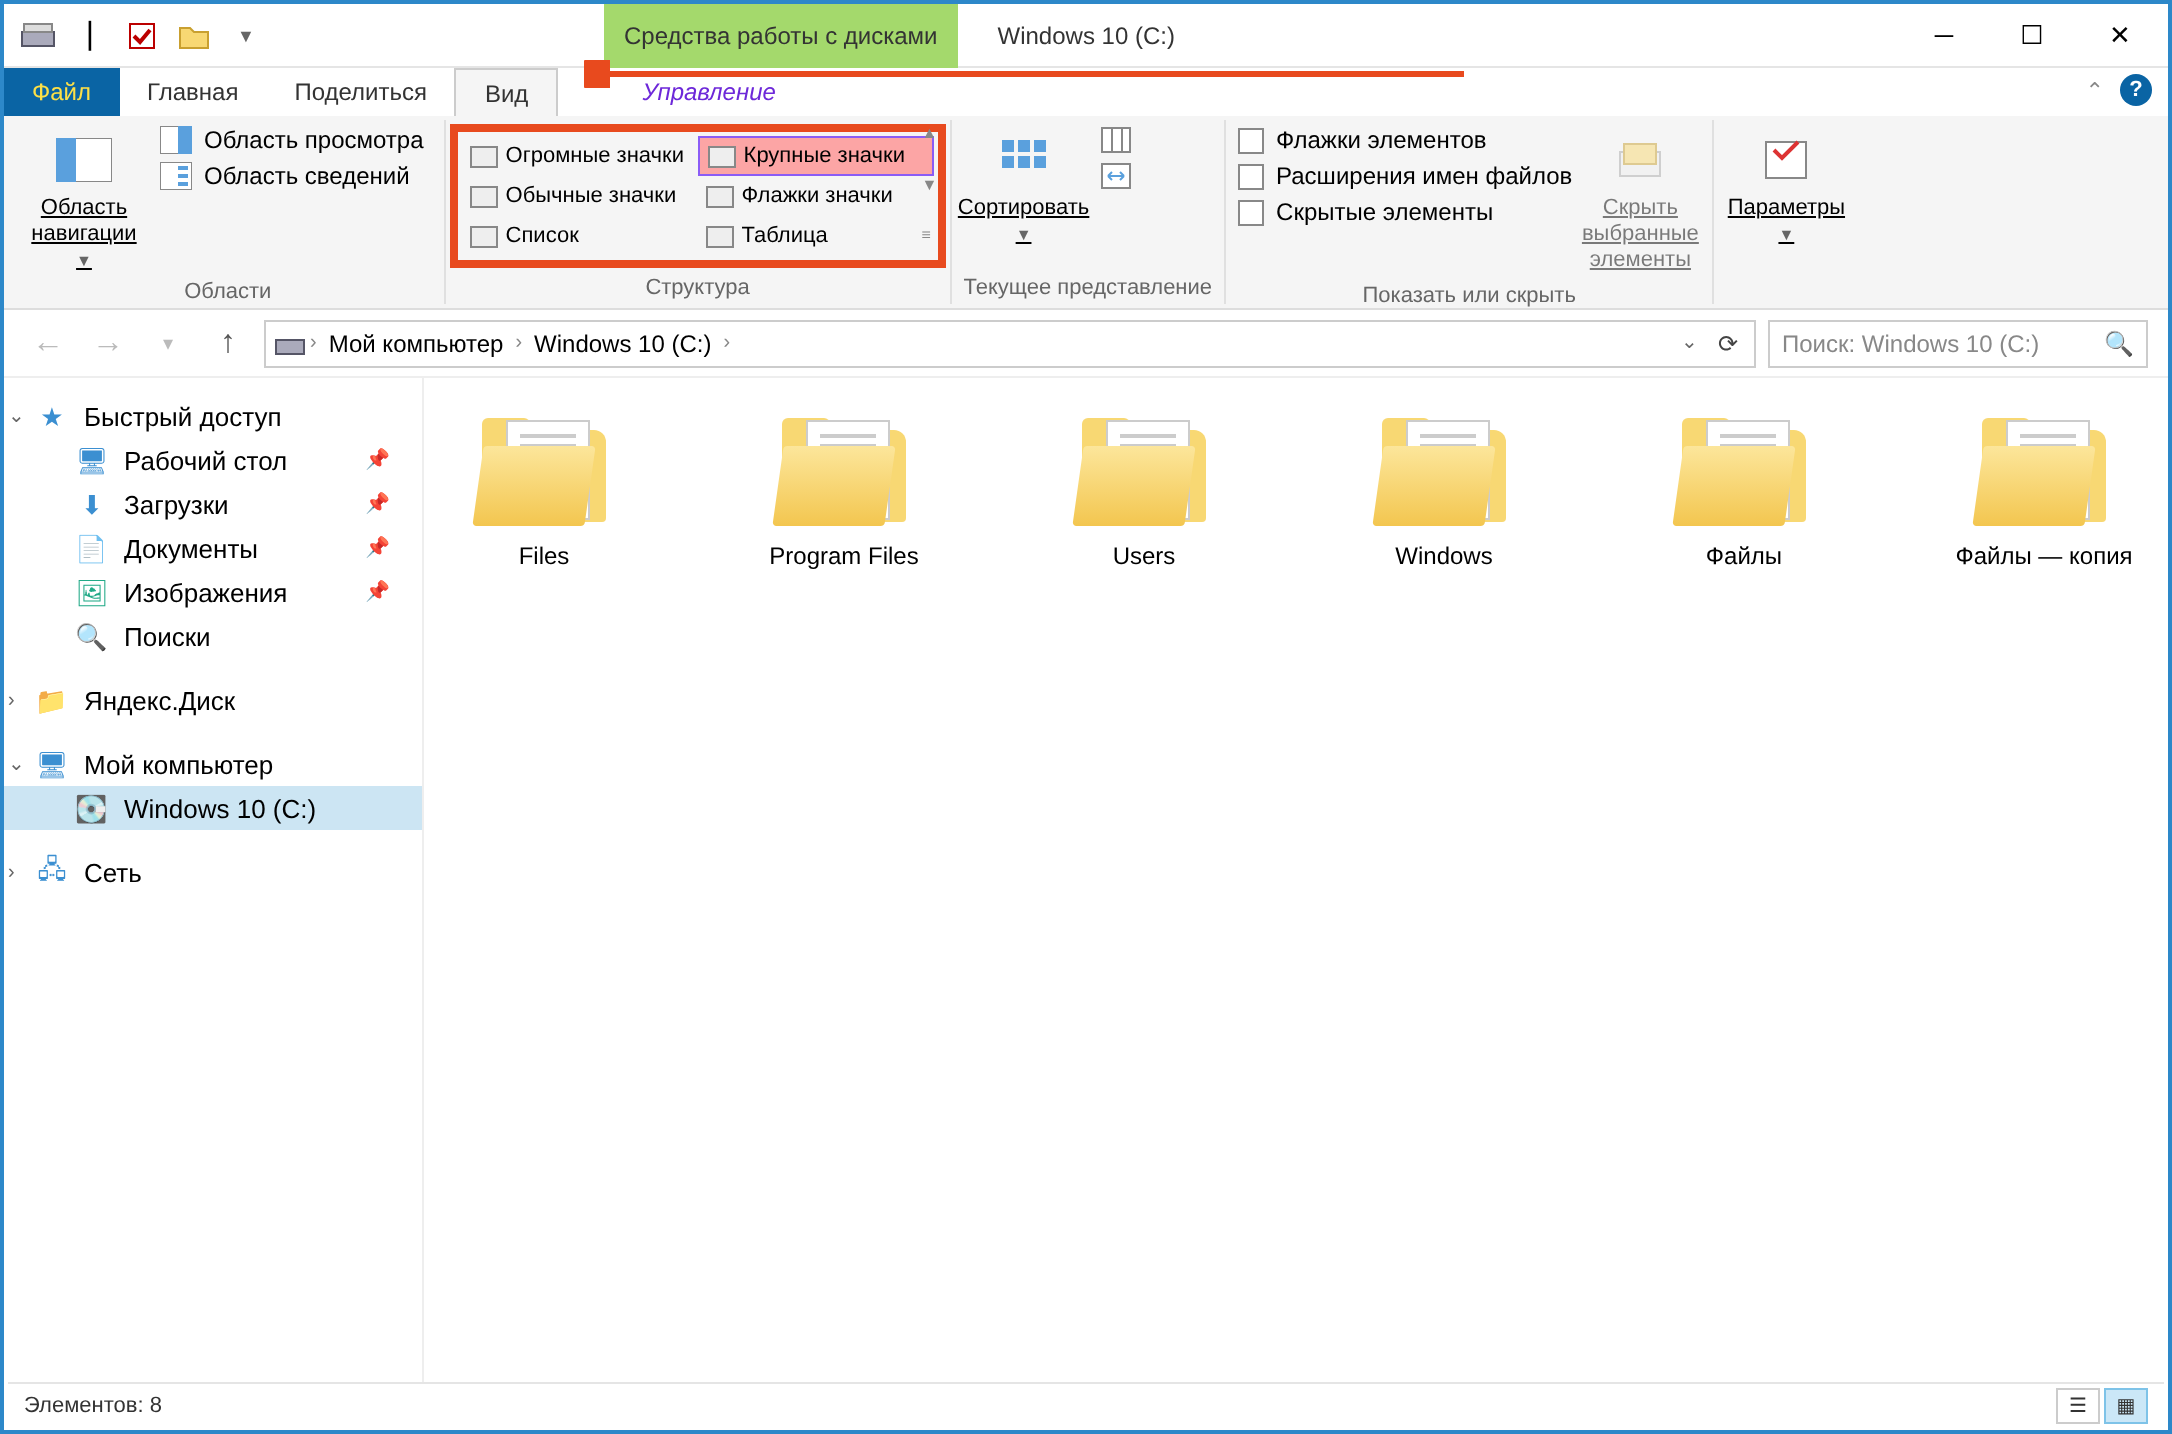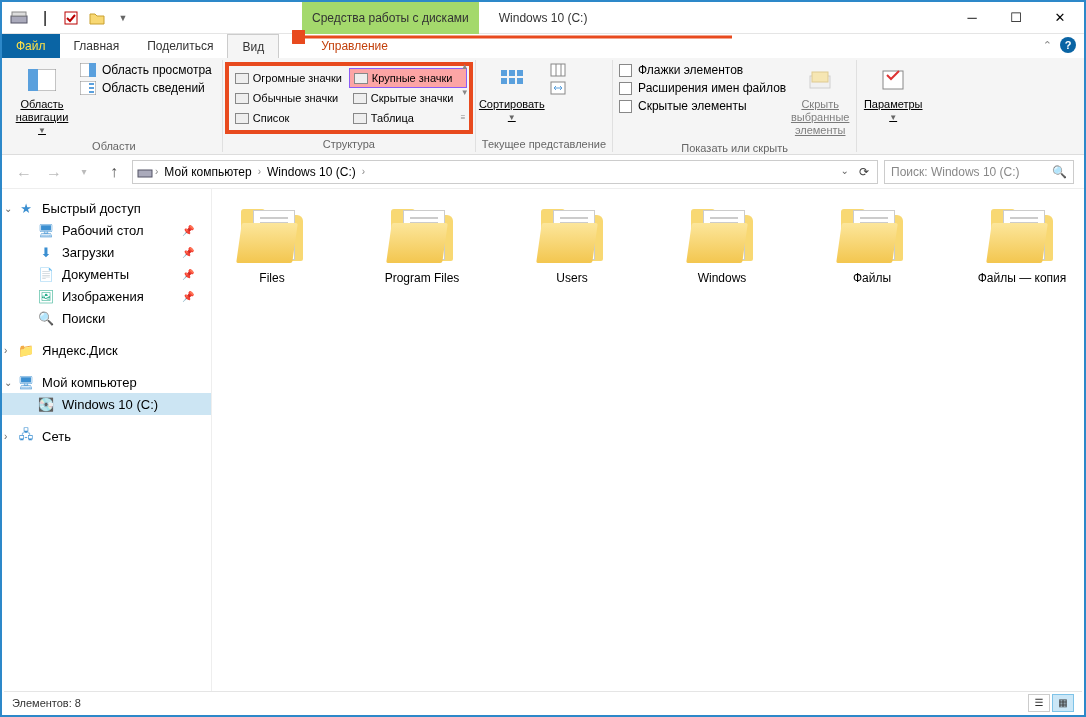--- a/index.html
+++ b/index.html
@@ -12,21 +12,21 @@
 .contextual-tab { background: #a4d96c; padding: 2px 10px; font-size: 12px; color: #333; margin-left: 168px; height: 32px; display: flex; align-items: center; }
 .window-title { font-size: 12px; color: #333; margin-left: 20px; }
 .window-controls { position: absolute; right: 2px; top: 0; display: flex; }
 .window-ctrl { width: 44px; height: 30px; display: flex; align-items: center; justify-content: center; font-size: 13px; cursor: default; }
 
 
 .tabs-row { height: 24px; display: flex; align-items: stretch; background: #fff; position: relative; }
 .tab { padding: 0 14px; font-size: 12px; display: flex; align-items: center; color: #333; cursor: default; }
 .tab.file { background: #0a64a4; color: #fde047; }
 .tab.active { background: #f5f5f5; border-top: 1px solid #ccc; border-left: 1px solid #ccc; border-right: 1px solid #ccc; }
-.tab.manage { color: #c2410c; }
+.tab.manage { color: #6d28d9; font-style: italic; }
 .help-area { position: absolute; right: 8px; top: 3px; display: flex; align-items: center; gap: 8px; font-size: 11px; color: #666; }
 .help-circle { width: 16px; height: 16px; border-radius: 50%; background: #0a64a4; color: #fff; display: flex; align-items: center; justify-content: center; font-size: 11px; font-weight: bold; }
 .arrow-annotation { position: absolute; left: 290px; top: -4px; width: 450px; height: 14px; pointer-events: none; }
 
 
 .ribbon { height: 97px; background: #f5f5f5; border-bottom: 1px solid #ddd; display: flex; padding: 2px 4px; gap: 0; }
 .ribbon-group { display: flex; flex-direction: column; justify-content: space-between; padding: 2px 6px 0 6px; border-right: 1px solid #e0e0e0; }
 .ribbon-group-label { font-size: 11px; color: #666; text-align: center; padding: 2px 0; }
 .ribbon-group-body { flex: 1; display: flex; align-items: flex-start; gap: 4px; }
 .big-btn { display: flex; flex-direction: column; align-items: center; justify-content: center; width: 60px; font-size: 11px; text-align: center; line-height: 1.2; gap: 2px; padding: 2px; cursor: default; text-decoration: underline; }
@@ -180,21 +180,21 @@
         <div class="layout-item sel">
             <span class="layout-icon"></span>
             <span>Крупные значки</span>
           </div>
         <div class="layout-item">
             <span class="layout-icon"></span>
             <span>Обычные значки</span>
           </div>
         <div class="layout-item">
             <span class="layout-icon"></span>
-            <span>Скрытые значки</span>
+            <span>Флажки значки</span>
           </div>
         <div class="layout-item">
             <span class="layout-icon"></span>
             <span>Список</span>
           </div>
         <div class="layout-item">
             <span class="layout-icon"></span>
             <span>Таблица</span>
           </div>
         <div class="scroll-arrows">

